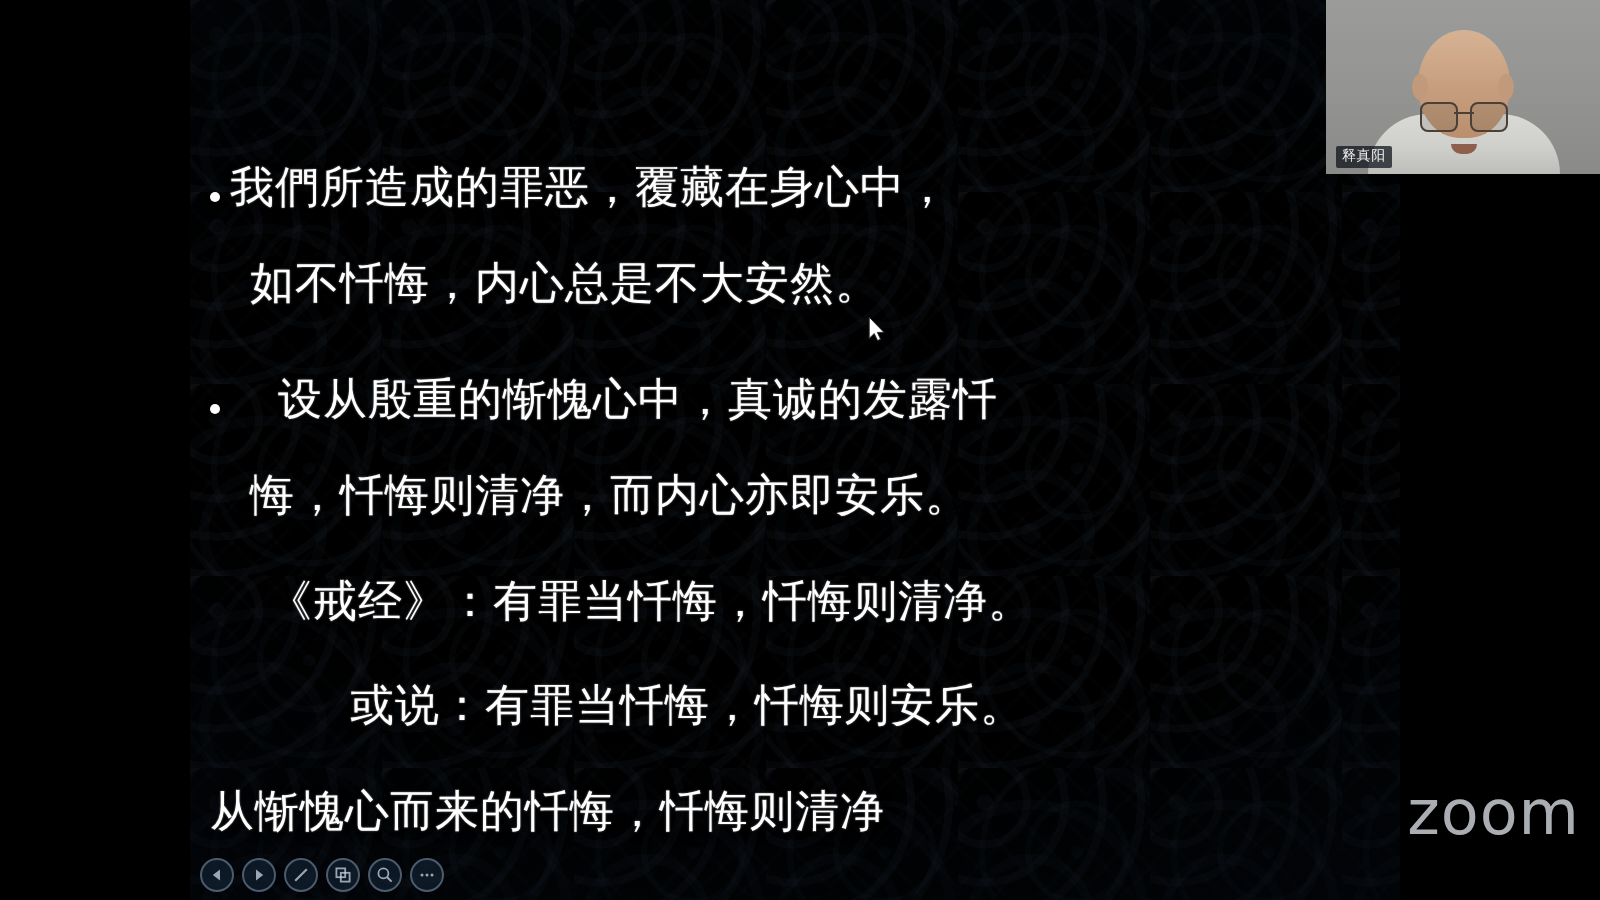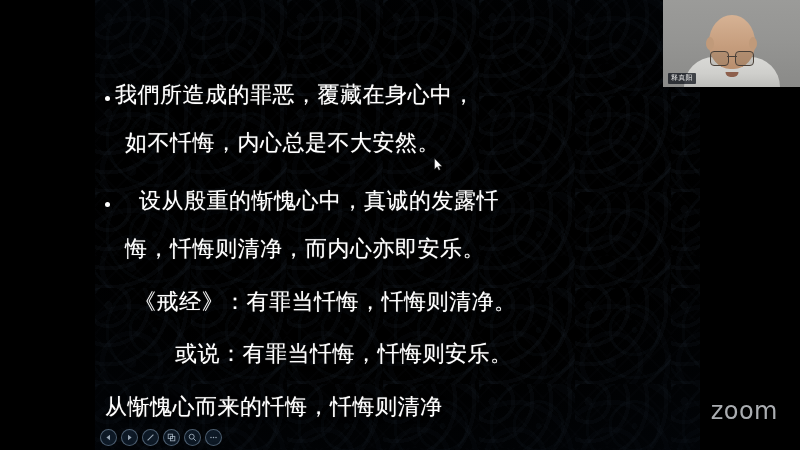--- a/index.html
+++ b/index.html
@@ -202,24 +202,24 @@
     font-size: 7px;
     line-height: 9px;
     font-family: "DejaVu Sans", sans-serif;
     letter-spacing: 0.3px;
     border-radius: 1px;
   }
 
   
   #zoom-watermark {
     position: absolute;
-    right: 22px;
+    right: 10px;
     bottom: 27px;
     color: #b9bcc0;
-    font-size: 24px;
+    font-size: 31px;
     line-height: 1;
     font-family: "DejaVu Sans", sans-serif;
     font-weight: 400;
     letter-spacing: 0.5px;
     opacity: 0.92;
     text-align: center;
   }
 
   
   #slide-toolbar {

